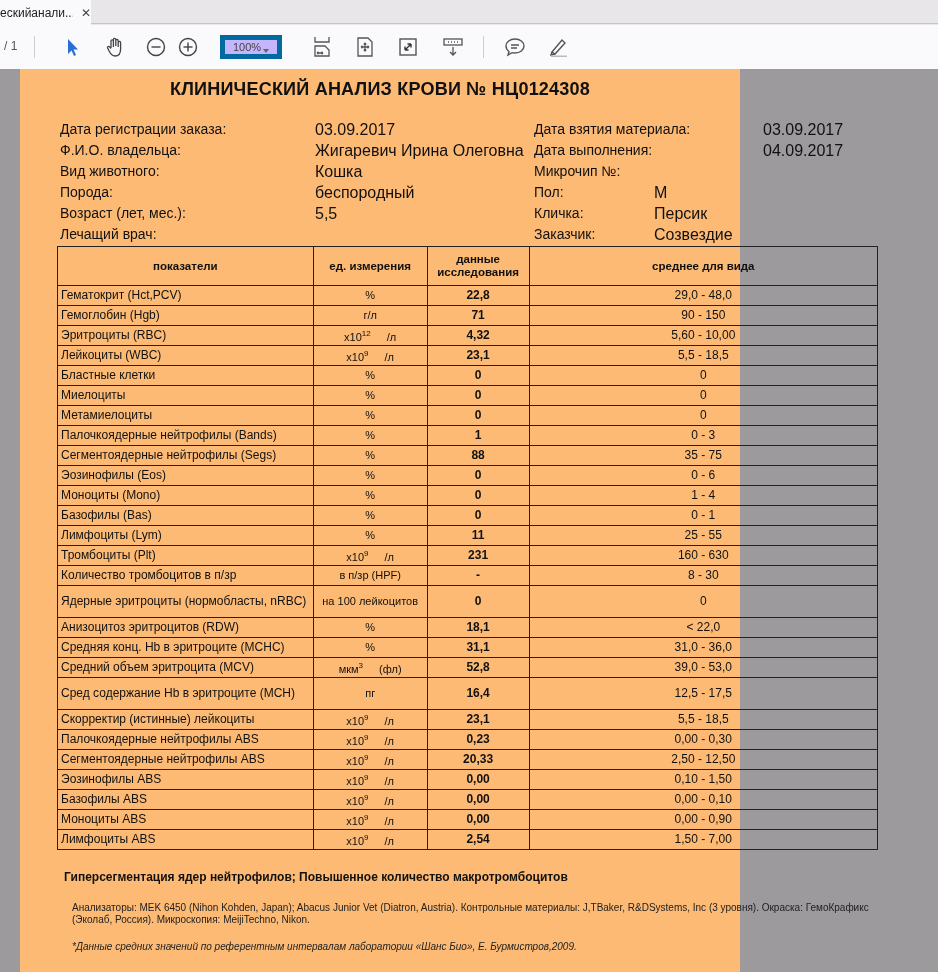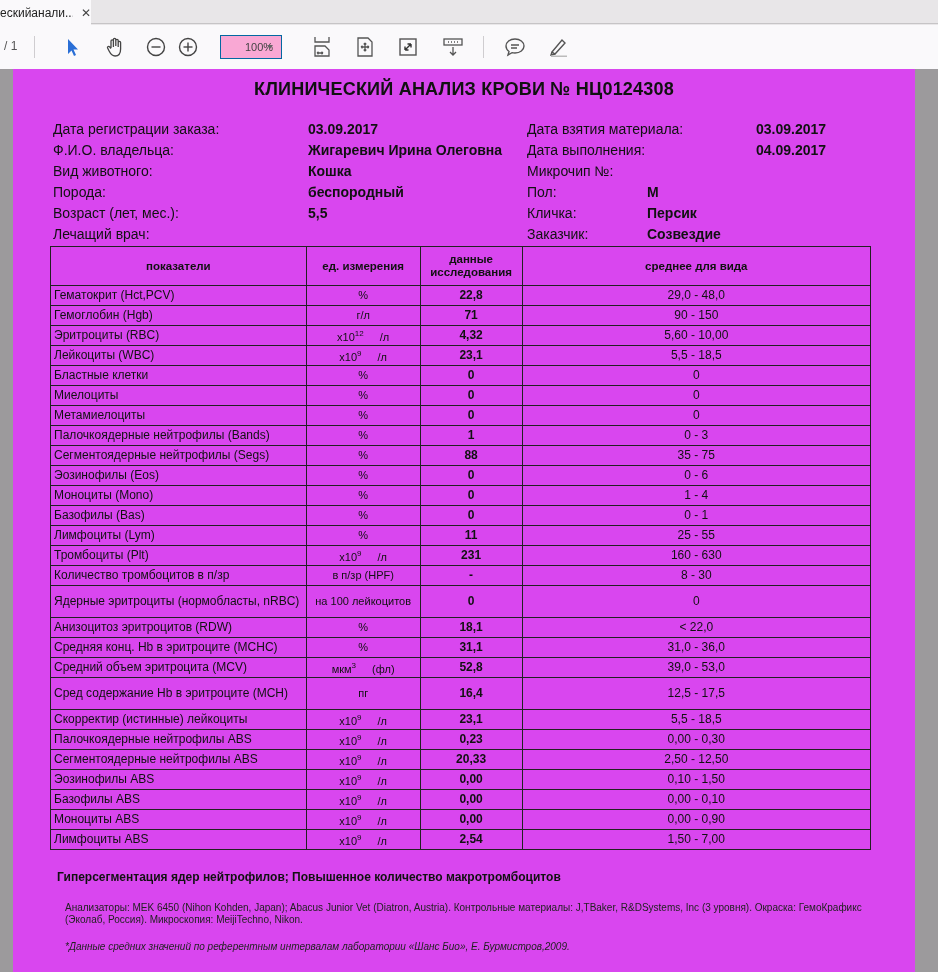--- a/index.html
+++ b/index.html
@@ -10,33 +10,33 @@
     .tab { position: absolute; left: 0; top: 0; width: 91px; height: 25px; background: #faf9fb; display: flex; align-items: center; padding-left: 0; font-size: 12px; color: #222; }
     .tab .tab-title { white-space: nowrap; overflow: hidden; }
     .tab .close { margin-left: 8px; font-size: 12px; color: #444; cursor: pointer; }
 
     
     .toolbar { position: absolute; left: 0; top: 25px; width: 938px; height: 44px; background: #faf9fb; }
     .toolbar .pageinfo { position: absolute; left: 4px; top: 14px; font-size: 12px; color: #555; }
     .toolbar .sep { position: absolute; top: 11px; width: 1px; height: 22px; background: #cfcdd0; }
     .tbtn { position: absolute; top: 9px; width: 26px; height: 26px; display: flex; align-items: center; justify-content: center; cursor: pointer; }
     .tbtn svg { width: 22px; height: 22px; }
-    .zoombox { position: absolute; left: 193px; top: 10px; width: 62px; height: 24px; border: 1px solid #0369a1; background: #f9a8d4; font-size: 11px; color: #444; display: flex; align-items: center; padding-left: 24px; }
+    .zoombox { position: absolute; left: 193px; top: 10px; width: 62px; height: 24px; border: 5px solid #0369a1; background: #c4b5fd; font-size: 11px; color: #444; display: flex; align-items: center; padding-left: 8px; }
     .zoombox .caret { position: absolute; right: 8px; top: 9px; width: 0; height: 0; border-left: 3px solid transparent; border-right: 3px solid transparent; border-top: 4px solid #666; }
 
     
     .viewer { position: absolute; left: 0; top: 69px; width: 938px; height: 903px; background: #9c9a9c; }
-    .page { position: absolute; left: 13px; top: 0; width: 902px; height: 903px; background: #d946ef; }
+    .page { position: absolute; left: 20px; top: 0; width: 720px; height: 903px; background: #fdba74; }
 
     .doc-title { position: absolute; left: 0; top: 9px; width: 100%; text-align: center; font-size: 19px; font-weight: bold; letter-spacing: 0.2px; transform: scaleX(0.95); }
 
     .info { position: absolute; font-size: 14px; line-height: 21px; }
     .info .row { display: flex; height: 21px; align-items: center; }
     .info .lbl { color: #111; }
-    .info .val { font-size: 14px; font-weight: bold; }
+    .info .val { font-size: 16px; font-weight: normal; }
     .info-left { left: 40px; top: 50px; }
     .info-left .lbl { width: 255px; }
     .info-right { left: 514px; top: 50px; }
     .info-right .lbl-a { width: 229px; }
     .info-right .lbl-b { width: 120px; }
 
     
     table.results { position: absolute; left: 37px; top: 177px; width: 821px; border-collapse: collapse; font-size: 12px; padding-left: 24px; }
     table.results th, table.results td { border: 1px solid #222; height: 20px; padding: 0 3px; line-height: 13px; }
     table.results th { font-weight: bold; font-size: 11.5px; text-align: center; height: 39px; }

